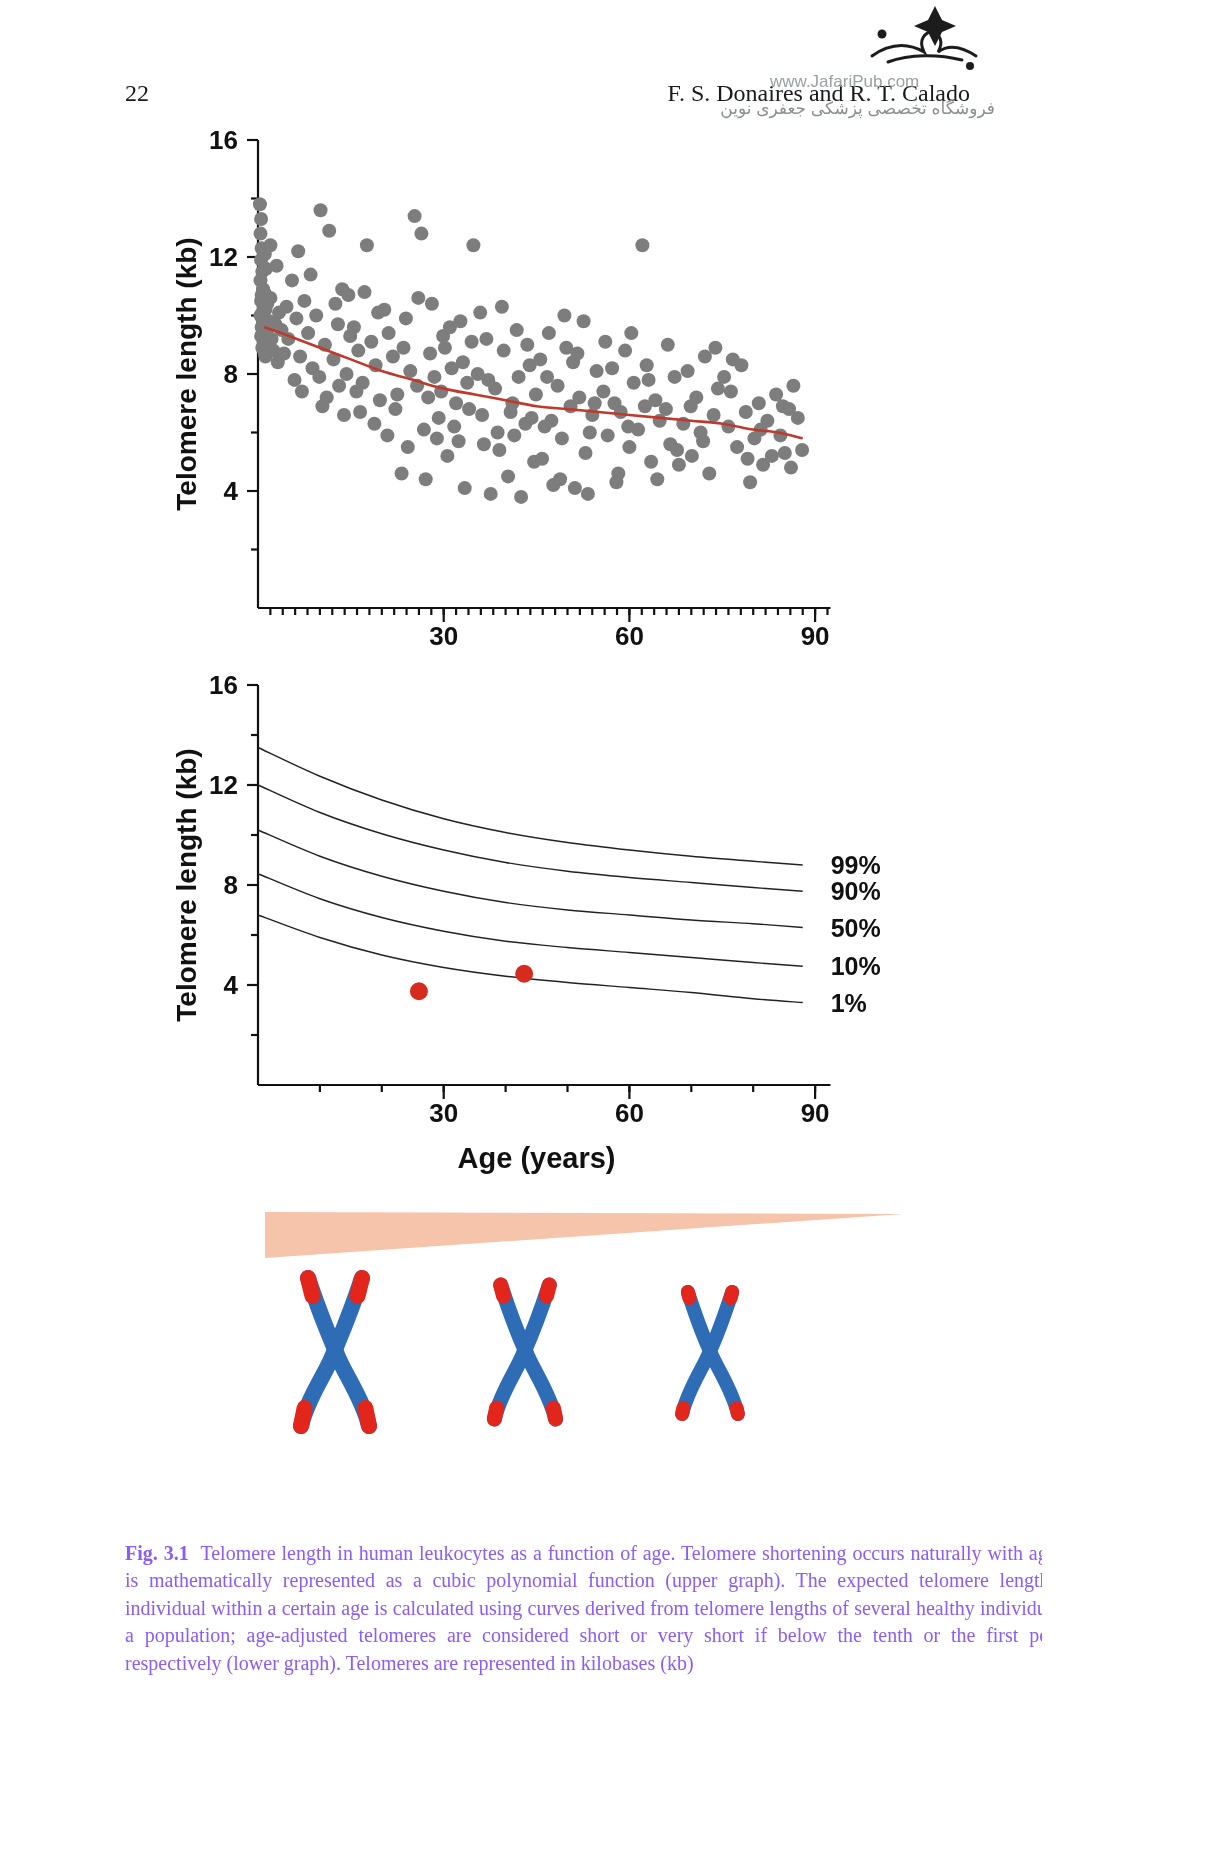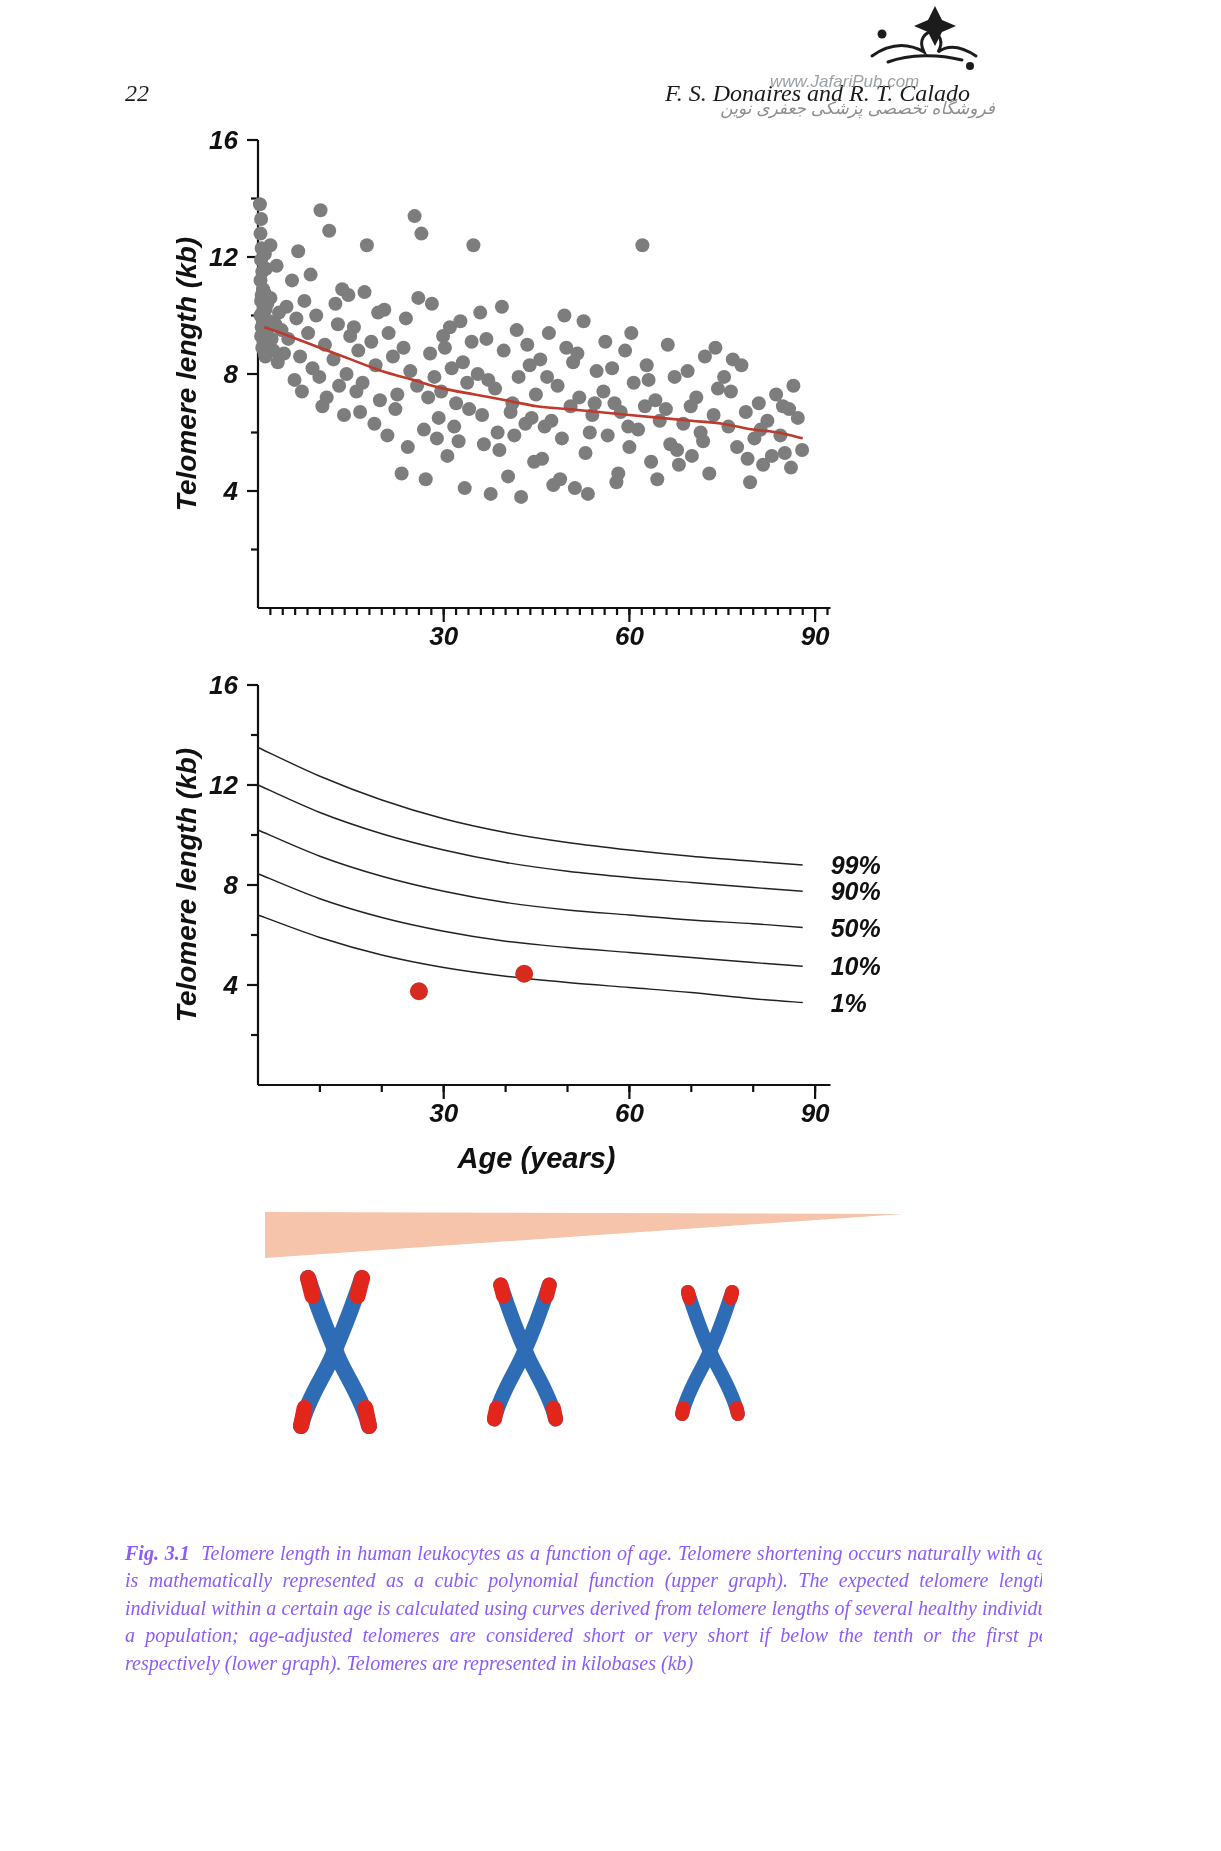--- a/index.html
+++ b/index.html
@@ -1,17 +1,17 @@
 <!DOCTYPE html>
 <html><head>
 <meta charset="utf-8">
 <style>
   html,body{margin:0;padding:0;background:#ffffff;}
   .page{position:relative;width:1042px;height:1851px;background:#ffffff;overflow:hidden;
-        font-family:"Liberation Serif", serif;color:#1a1a1a;font-style:italic;}
+        font-family:"Liberation Serif", serif;color:#1a1a1a;}
   .pgnum{position:absolute;left:125px;top:80px;font-size:24px;}
   .runhead{position:absolute;left:520px;top:80px;width:450px;text-align:right;font-size:24px;}
   .wm-url{position:absolute;left:770px;top:72px;width:225px;text-align:left;
           font-family:"Liberation Sans",sans-serif;font-size:17px;color:#9aa0a3;}
   .wm-fa{position:absolute;left:700px;top:98px;width:295px;text-align:right;direction:rtl;
          font-family:"Liberation Sans",sans-serif;font-size:17px;color:#8b8f92;}
   .logo{position:absolute;left:858px;top:4px;}
   svg.layer{position:absolute;}
   .caption{position:absolute;left:125px;top:1540px;width:988px;font-size:20px;
            line-height:1.37;text-align:justify;color:#8b5cf6;}

